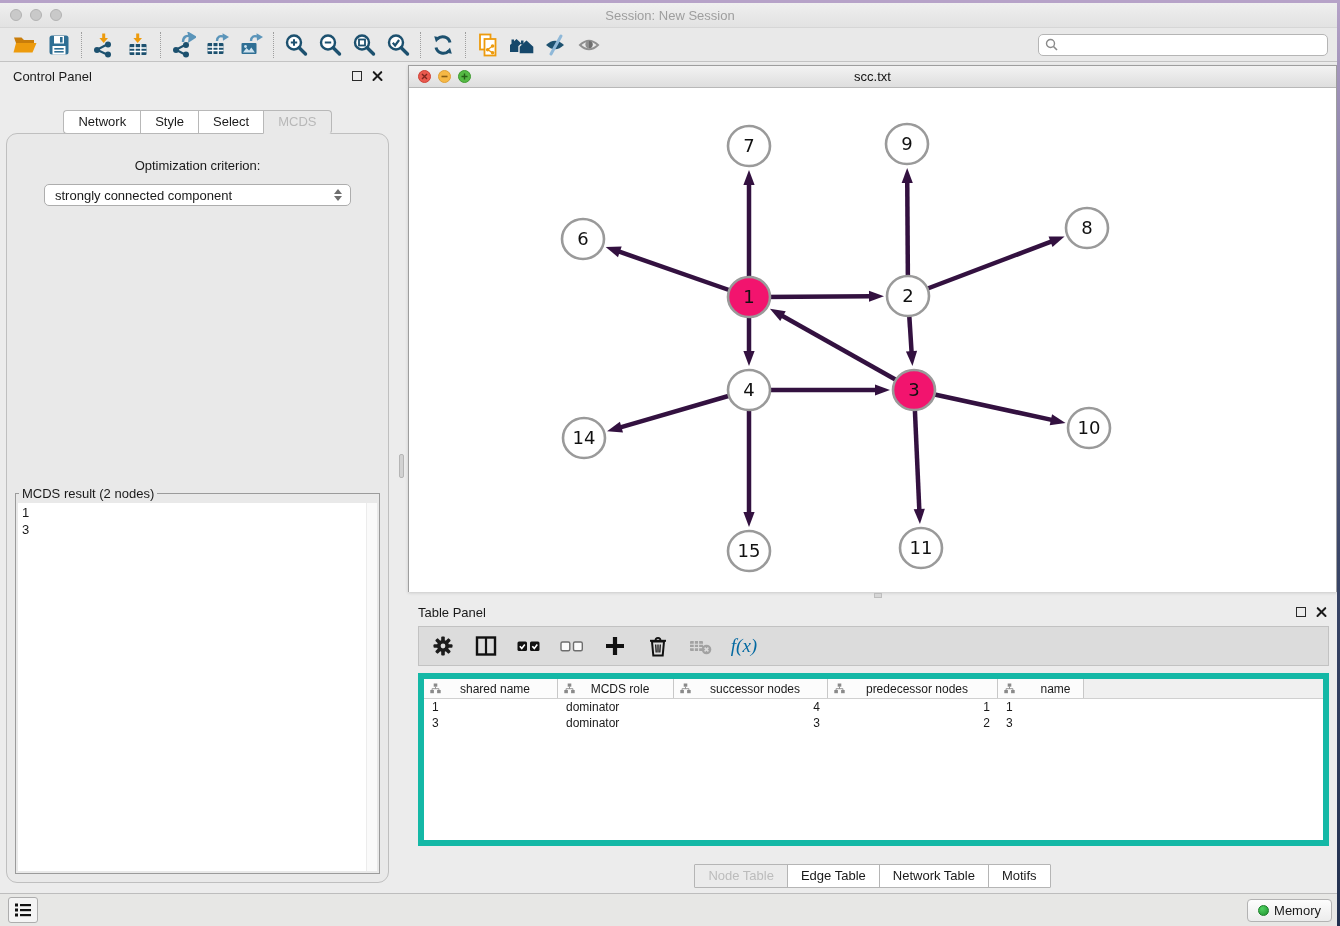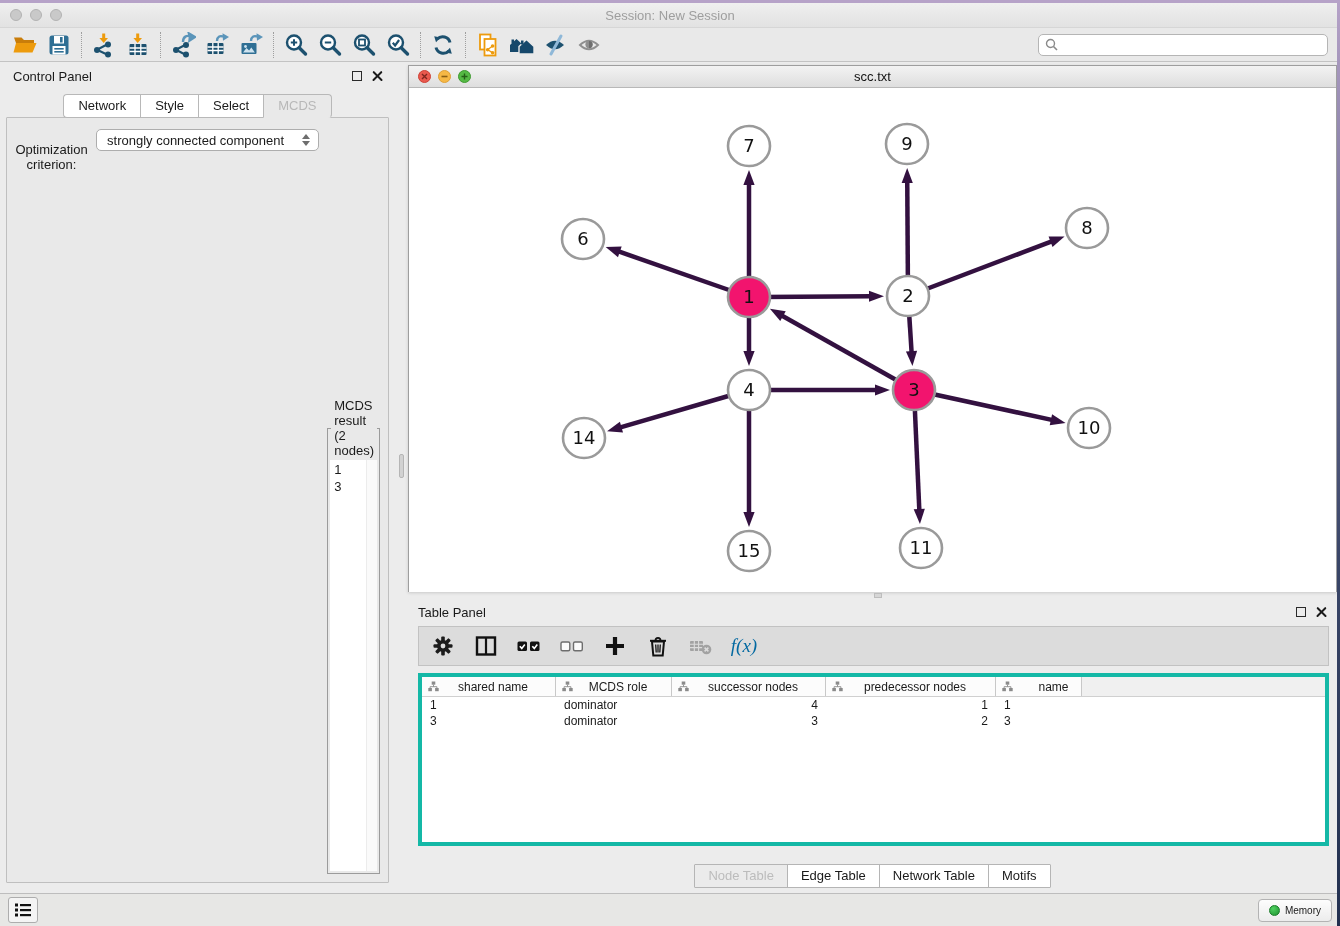--- a/index.html
+++ b/index.html
@@ -29,27 +29,27 @@
   
   .control-panel { width:395px; height:831px; display:flex; flex-direction:column; background:#ececec; }
   .cp-header { height:24px; display:flex; align-items:center; padding:4px 12px 0 13px; }
   .cp-header-title { font-size:13px; }
   .panel-icons { margin-left:auto; display:flex; align-items:center; gap:10px; }
   .float-box { width:10px; height:10px; border:1.6px solid #2a2a2a; }
   .close-x { width:11px; height:11px; position:relative; }
   .close-x:before, .close-x:after { content:""; position:absolute; left:-1px; top:4.5px; width:13px; height:2.4px; background:#1a1a1a; border-radius:1px; }
   .close-x:before { transform:rotate(45deg); } .close-x:after { transform:rotate(-45deg); }
 
-  .cp-tabs { display:flex; justify-content:center; position:relative; z-index:2; margin-top:8px; margin-bottom:-1px; }
+  .cp-tabs { display:flex; justify-content:center; position:relative; z-index:2; margin-top:24px; margin-bottom:-1px; }
   .cp-tab { padding:3px 14px 4px; background:#fff; border:1px solid #b8b8b8; border-right:none; font-size:13px; cursor:default; }
   .cp-tab:first-child { border-top-left-radius:4px; border-bottom-left-radius:4px; }
   .cp-tab:last-child { border-right:1px solid #b8b8b8; border-top-right-radius:4px; border-bottom-right-radius:4px; }
   .cp-tab.selected { background:#e9e9e9; color:#b8b8b8; border-bottom-color:#e9e9e9; }
 
-  .cp-body { flex:1; margin:0 6px 10px 6px; background:#e9e9e9; border:1px solid #bfbfbf; border-radius:1px; display:flex; flex-direction:row; }
+  .cp-body { flex:1; margin:0 6px 10px 6px; background:#e9e9e9; border:1px solid #bfbfbf; border-radius:11px; display:flex; flex-direction:column; }
   .opt-label { text-align:center; margin-top:24px; font-size:13px; }
   .criterion-select { margin:11px auto 0; width:307px; height:22px; background:#fff; border:1px solid #adadad; border-radius:5px; display:flex; align-items:center; padding:0 8px 0 10px; font-size:13px; }
   .stepper { margin-left:auto; display:flex; flex-direction:column; gap:2px; align-items:center; }
   .chev-up { width:0;height:0;border-left:4px solid transparent;border-right:4px solid transparent;border-bottom:5px solid #6e6e6e; }
   .chev-down { width:0;height:0;border-left:4px solid transparent;border-right:4px solid transparent;border-top:5px solid #6e6e6e; }
   .cp-buttons { display:flex; justify-content:center; gap:15px; margin-top:12px; }
   .cp-btn { background:#fff; border:1px solid #b0b0b0; border-radius:5px; padding:3px 18px; font-size:13px; font-family:"Liberation Sans",sans-serif; }
 
   .result-fieldset { flex:1; margin:280px 8px 8px 8px; border:1px solid #9b9b9b; padding:2px; display:flex; flex-direction:column; min-height:0; }
   .result-fieldset legend { font-size:13px; padding:0 3px; margin-left:1px; }
@@ -79,38 +79,38 @@
   .h-splitter { height:8px; position:relative; }
   .h-splitter .handle { position:absolute; left:50%; top:1px; width:8px; height:5px; background:#d6d6d6; border:1px solid #bdbdbd; }
 
   
   .table-panel { flex:1; display:flex; flex-direction:column; margin-right:3px; min-height:0; }
   .tp-header { height:22px; display:flex; align-items:center; padding:2px 10px 0 10px; }
   .tp-toolbar { margin:4px 8px 0 10px; height:40px; background:#dcdcdc; border:1px solid #c2c2c2; display:flex; align-items:center; padding-left:10px; gap:15px; flex:0 0 auto; }
   .tpt-btn { width:28px; height:30px; display:flex; align-items:center; justify-content:center; }
   .fx-label { font-family:"Liberation Serif", serif; font-style:italic; font-size:19px; color:#0369a1; }
 
-  .tp-table { margin:7px 8px 0 10px; height:173px; background:#fff; border:4px solid #14b8a6; overflow:hidden; flex:0 0 auto; }
+  .tp-table { margin:7px 8px 0 10px; height:173px; background:#fff; border:6px solid #14b8a6; overflow:hidden; flex:0 0 auto; }
   .tp-table-header { display:flex; height:20px; border-bottom:1px solid #d0d0d0; background:#fcfcfc; }
   .th-cell { display:flex; align-items:center; border-right:1px solid #c8c8c8; padding-left:6px; font-size:12px; }
   .th-cell .th-label { flex:1; text-align:center; padding-right:8px; }
   .th-filler { flex:1; background:#f0f0f0; }
   .tp-row { display:flex; height:16px; font-size:12px; }
   .td-cell { padding:1px 8px 0 8px; overflow:hidden; white-space:nowrap; }
 
   .tp-tabs { margin-top:auto; margin-bottom:5px; display:flex; justify-content:center; }
   .tp-tabs-group { display:flex; border:1px solid #b5b5b5; border-radius:1px; overflow:hidden; background:#fff; }
   .tp-tab { padding:3px 13px 4px; font-size:13px; border-right:1px solid #b5b5b5; background:#fff; }
   .tp-tab:last-child { border-right:none; }
   .tp-tab.selected { color:#bcbcbc; background:#ebebeb; }
 
   
   .status-bar { position:absolute; bottom:0; left:0; width:1340px; height:33px; background:#e7e7e5; border-top:1px solid #bdbdbd; display:flex; align-items:center; padding:0 8px; }
   .task-btn { width:30px; height:26px; background:#f4f4f4; border:1px solid #adadad; border-radius:3px; display:flex; align-items:center; justify-content:center; }
-  .memory-btn { margin-left:auto; height:23px; background:linear-gradient(#fdfdfd,#ececec); border:1px solid #b3b3b3; border-radius:4px; display:flex; align-items:center; gap:5px; padding:0 10px; font-size:10px; }
+  .memory-btn { margin-left:auto; height:23px; background:linear-gradient(#fdfdfd,#ececec); border:1px solid #b3b3b3; border-radius:4px; display:flex; align-items:center; gap:5px; padding:0 10px; font-size:13px; }
   .mem-dot { width:11px; height:11px; border-radius:50%; background:radial-gradient(circle at 35% 30%, #4fd160, #1f9230); border:1px solid #1a7d28; }
 </style>
 </head>
 <body>
 
 <div class="desktop-strip-top"></div>
 <div class="desktop-strip-right"></div>
 
 <div class="titlebar">
   <div class="titlebar-title">Session: New Session</div>

